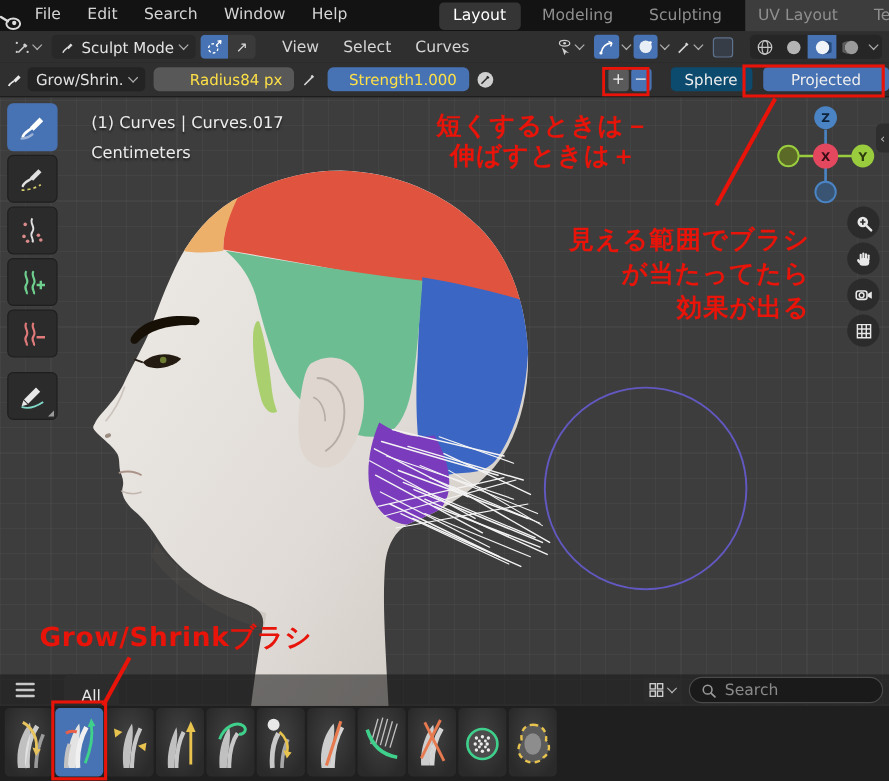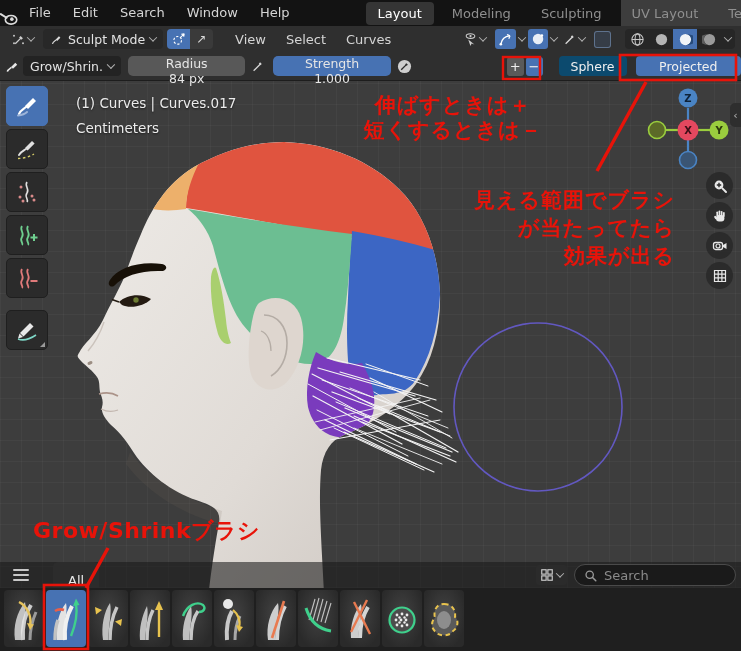--- a/index.html
+++ b/index.html
@@ -27,21 +27,21 @@
   .menu2{padding:0 10px;font-size:13px;}
   .iconbtn{display:flex;align-items:center;justify-content:center;height:20px;border-radius:3px;padding:0 3px;gap:2px;}
   .iconbtn.blue{background:#4772b3;}
   .toolpair{display:flex;background:#3a3a3a;border-radius:4px;overflow:hidden;margin-left:4px;}
   .toolpair>div{width:23px;height:20px;display:flex;align-items:center;justify-content:center;}
   .toolpair .on{background:#4772b3;}
   .shadegrp{display:flex;background:#262626;border-radius:4px;overflow:hidden;margin:0 6px 0 8px;align-items:center;}
   .shadegrp>div{width:24px;height:20px;display:flex;align-items:center;justify-content:center;}
   .shadegrp .on{background:#4772b3;}
   .ghost{width:15px;height:15px;border:1.5px solid rgba(128,158,200,.55);background:rgba(80,112,160,.22);border-radius:3px;margin:0 6px;}
-  .slider{display:flex;justify-content:space-between;align-items:center;height:20px;border-radius:5px;padding:0 10px;color:#e5e5e5;flex-direction:column;}
+  .slider{display:flex;justify-content:flex-end;align-items:center;height:20px;border-radius:5px;padding:0 10px;color:#fde047;}
   .slider.gray{background:#585858;width:98px;}
   .slider.blue{background:#4772b3;width:98px;}
   .sq{width:17px;height:19px;display:flex;align-items:center;justify-content:center;border-radius:3px;font-size:13px;color:#eee;}
   .sq.gray{background:#5a5a5a;}
   .sq.blue{background:#4772b3;}
   .btn{height:20px;display:flex;align-items:center;justify-content:center;border-radius:4px;padding:0 12px;color:#efefef;}
   .btn.flat{background:#0c4a6e;}
   .btn.blue{background:#4772b3;}
   
   .viewport{position:absolute;left:0;top:80px;width:741px;height:571px;background:#3d3d3d;
@@ -603,22 +603,22 @@
 
 <svg class="annsvg" width="741" height="651">
   <rect x="503" y="57" width="37" height="22" fill="none" stroke="#e81309" stroke-width="2.4"></rect>
   <rect x="620" y="55" width="116" height="25" fill="none" stroke="#e81309" stroke-width="2.6"></rect>
   <rect x="44" y="585" width="44" height="64" fill="none" stroke="#e81309" stroke-width="2.6"></rect>
   <line x1="646" y1="82" x2="597" y2="171" stroke="#e81309" stroke-width="3.4"></line>
   <line x1="108" y1="548" x2="86" y2="588" stroke="#e81309" stroke-width="3.4"></line>
 </svg>
 
 <div class="ann" id="ann1">
+  <div>短くするときは－</div>
   <div>伸ばすときは＋</div>
-  <div>短くするときは－</div>
 </div>
 <div class="ann" id="ann2">
   <div>見える範囲でブラシ</div>
   <div>が当たってたら</div>
   <div>効果が出る</div>
 </div>
 <div class="ann" id="ann3">
   <span>Grow/Shrinkブラシ</span>
 </div>
 

